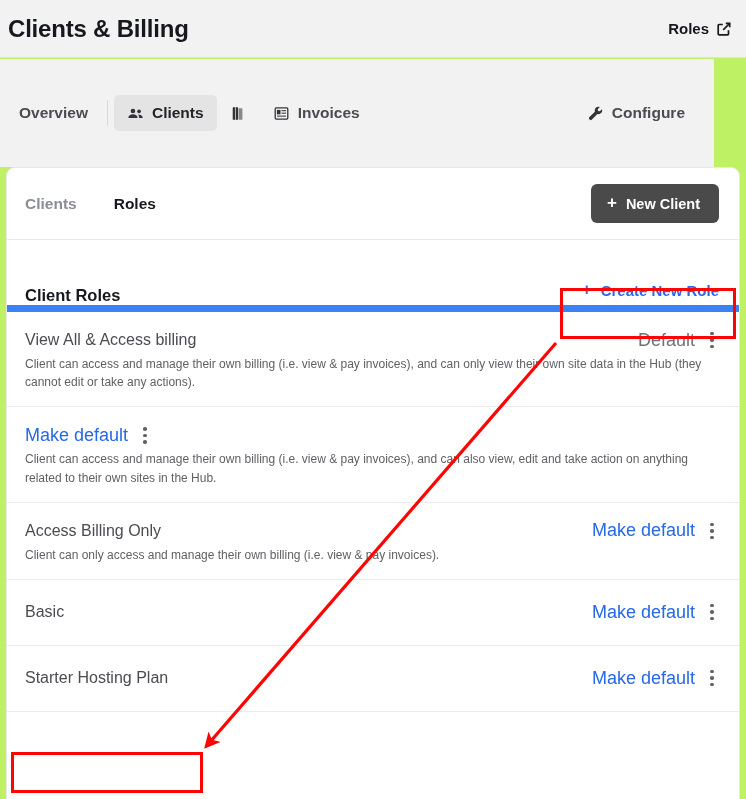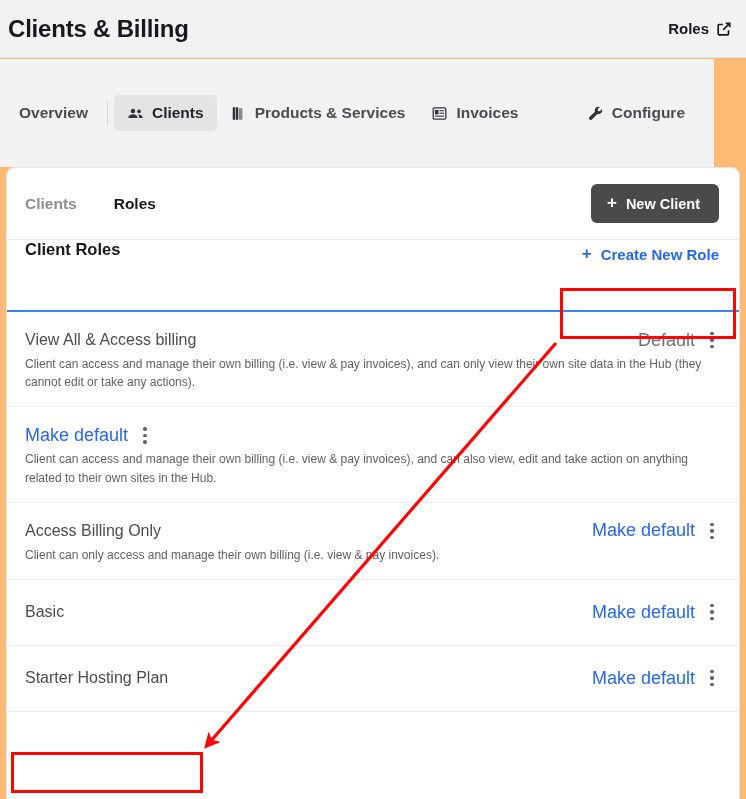--- a/index.html
+++ b/index.html
@@ -10,21 +10,21 @@
     overflow: hidden;
     background: #ffffff;
     font-family: "Liberation Sans", sans-serif;
     -webkit-font-smoothing: antialiased;
   }
 
   #root {
     position: relative;
     width: 746px;
     height: 799px;
-    background: #fdba74;
+    background: #bef264;
   }
 
   
   .page-header {
     position: absolute;
     left: 0; top: 0;
     width: 746px; height: 58px;
     background: #f2f2f2;
     display: flex;
     align-items: center;
@@ -139,23 +139,23 @@
     font-weight: bold;
     line-height: 1;
     position: relative;
     top: -1px;
   }
 
   
   .roles-header {
     height: 72px;
     display: flex;
-    align-items: flex-start;
+    align-items: flex-end;
     padding: 0 12px 0 18px;
-    border-bottom: 2px solid #3b82f6;
+    border-bottom: 7px solid #3b82f6;
   }
   .roles-title {
     font-size: 16.5px;
     font-weight: bold;
     color: #16181d;
   }
   .create-role-btn {
     display: flex;
     align-items: center;
     gap: 9px;
@@ -275,21 +275,20 @@
       </div>
 
       <div class="nav-item">
         <span class="nav-icon">
           <svg viewBox="0 0 20 20" width="17" height="17">
             <rect x="3.2" y="2.6" width="6.4" height="14.8" rx="0.7" fill="#303337"></rect>
             <rect x="10.3" y="3.9" width="4.3" height="13.5" rx="0.7" fill="#303337" opacity="0.55"></rect>
             <rect x="6.0" y="2.6" width="0.9" height="14.8" fill="#ffffff" opacity="0.85"></rect>
           </svg>
         </span>
-        <span>Products &amp; Services</span>
       </div>
 
       <div class="nav-item">
         <span class="nav-icon">
           <svg viewBox="0 0 20 20" width="17" height="17">
             <rect x="2.6" y="3.4" width="14.8" height="13.2" rx="1.2" fill="none" stroke="#303337" stroke-width="1.5"></rect>
             <rect x="4.6" y="5.8" width="4.2" height="5.2" fill="#303337"></rect>
             <rect x="10" y="6.1" width="5.4" height="1.2" fill="#303337"></rect>
             <rect x="10" y="9.0" width="5.4" height="1.2" fill="#303337"></rect>
             <rect x="4.6" y="12.5" width="10.8" height="1.2" fill="#303337"></rect>

